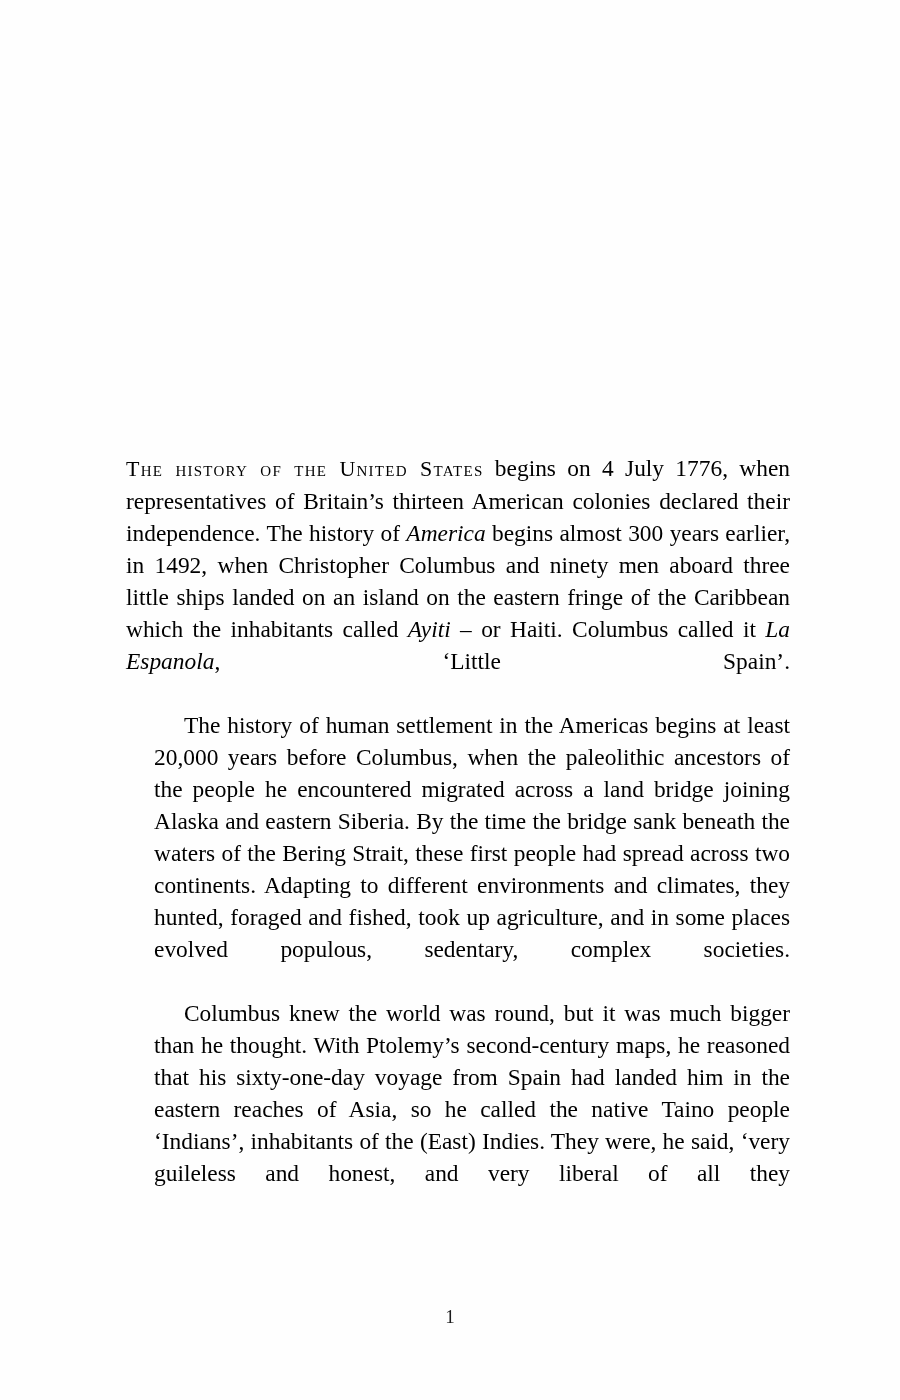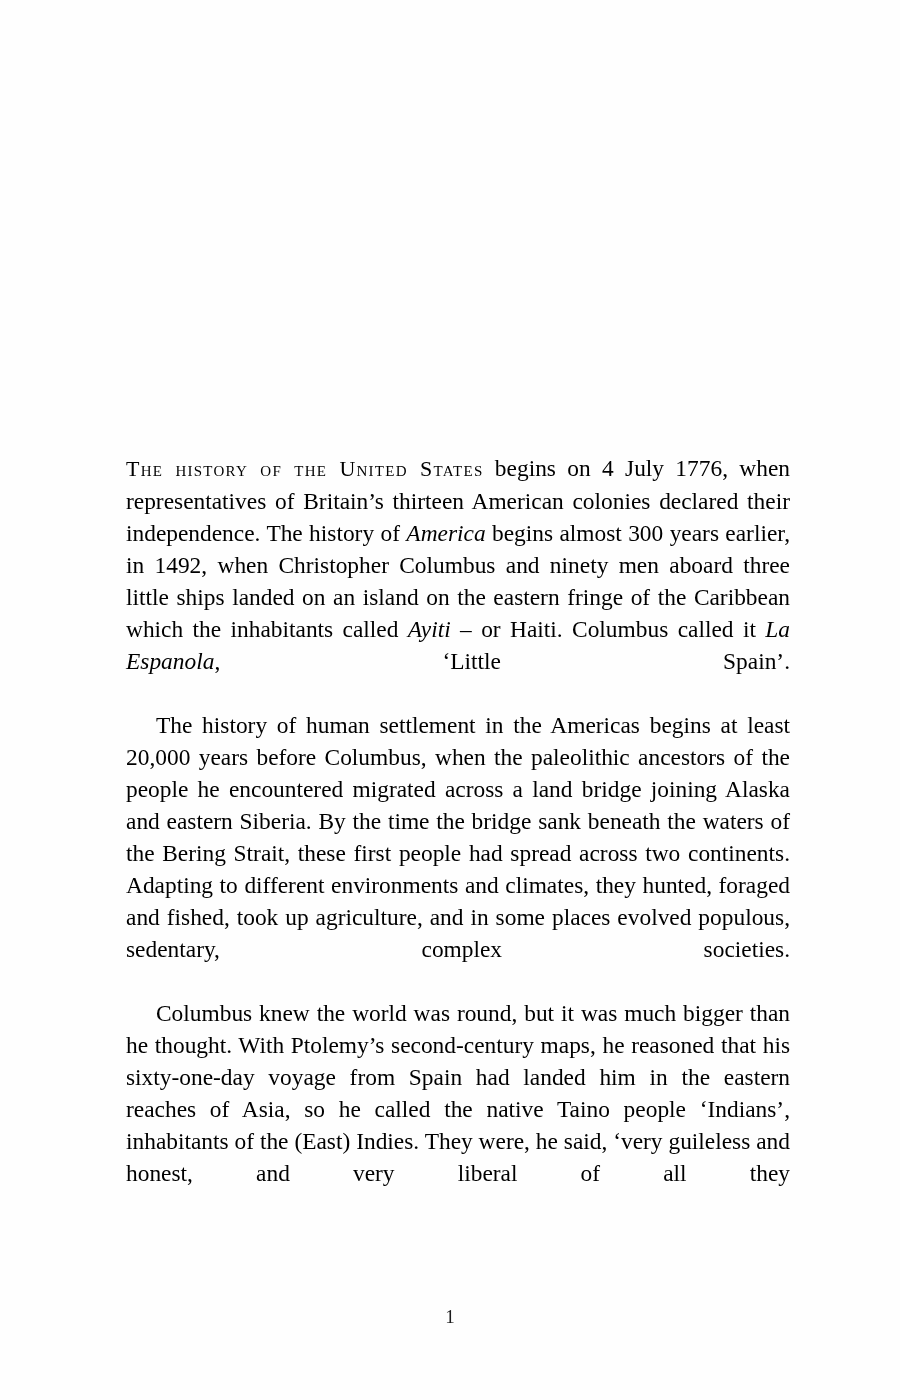--- a/index.html
+++ b/index.html
@@ -50,20 +50,21 @@
 
   .textblock p {
     margin: 0;
     text-align: justify;
     text-justify: inter-word;
     hyphens: manual;
   }
 
   .textblock p.indented {
     text-indent: 30px;
+    margin-left: 28px;
   }
 
   
   .textblock p::after {
     content: "";
     display: inline-block;
     width: 100%;
   }
 
   .smallcaps {

